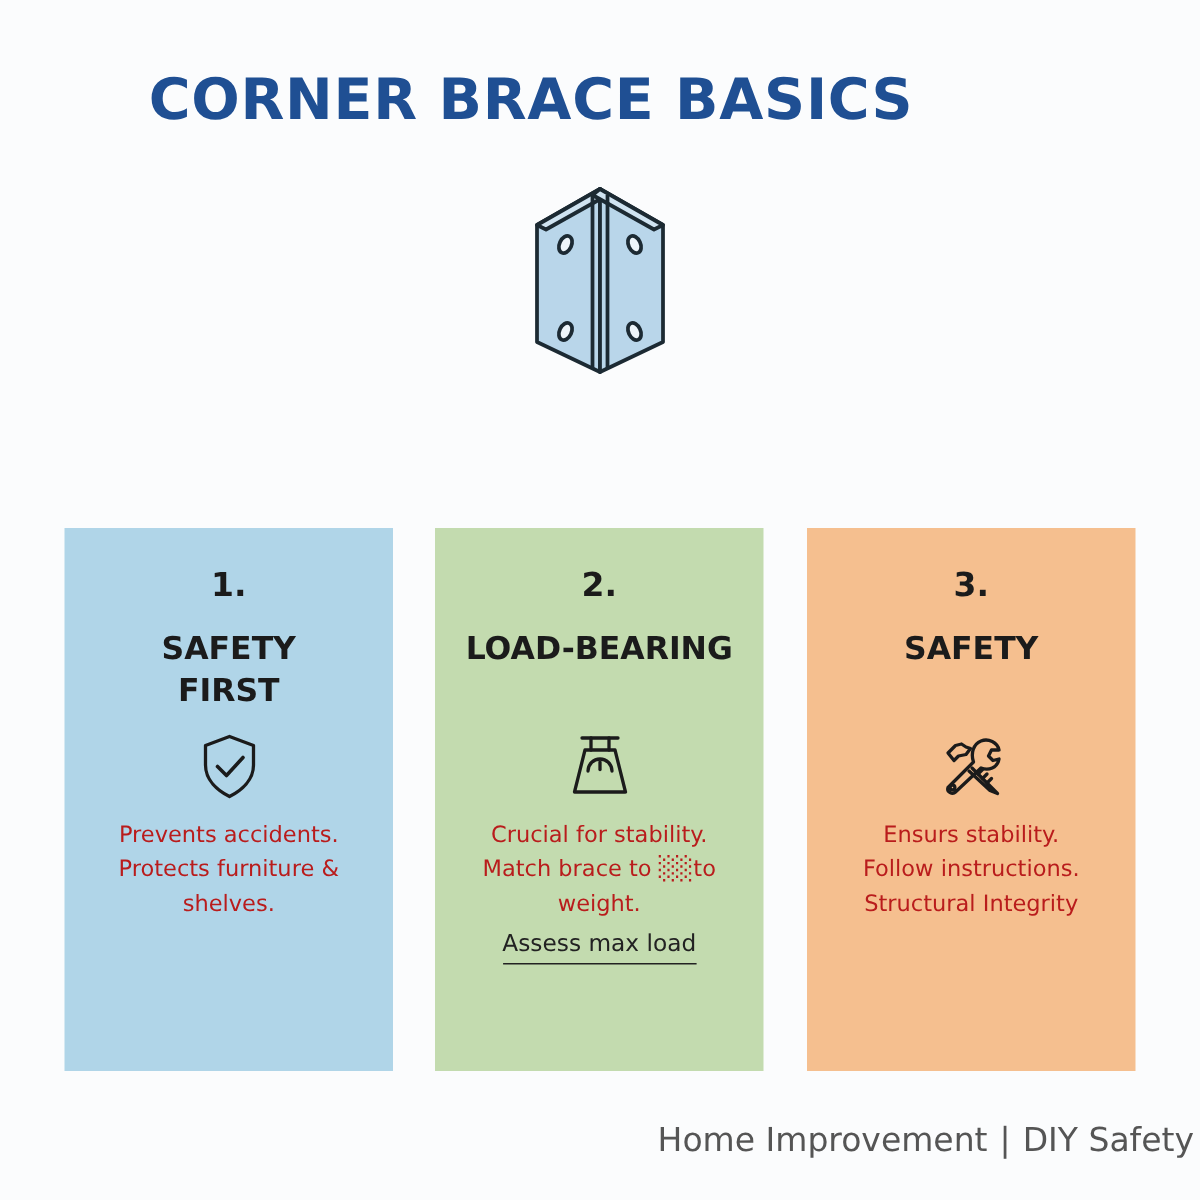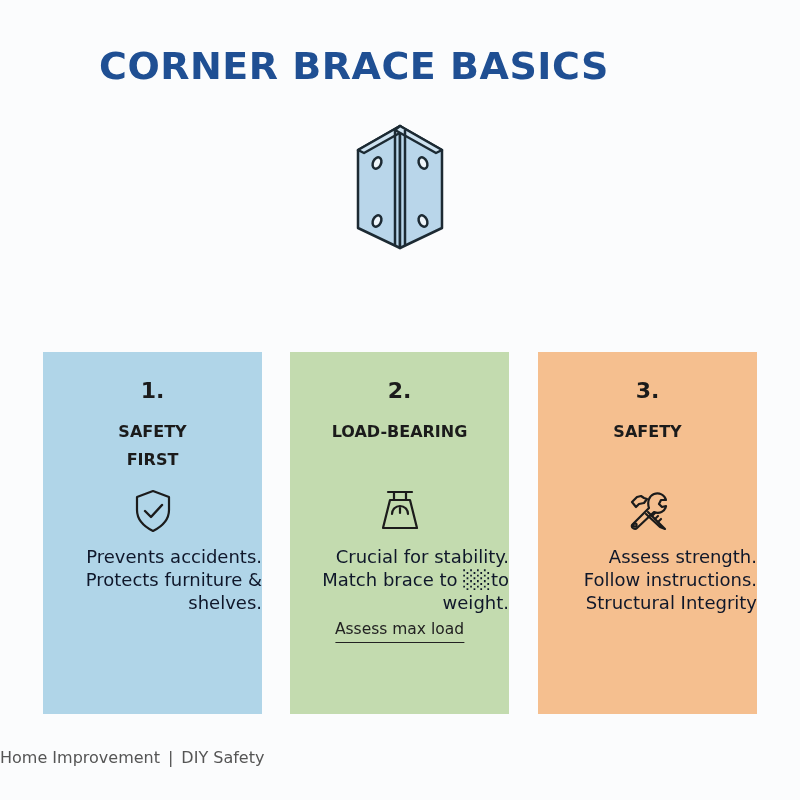--- a/index.html
+++ b/index.html
@@ -4,26 +4,26 @@
 <style>
   html, body { margin:0; padding:0; }
   body { width:800px; height:800px; background:#fbfcfd; position:relative; overflow:hidden;
          font-family:"DejaVu Sans", sans-serif; color:#1b1b1b; }
   .title { position:absolute; top:44px; left:0; width:708px; text-align:center;
            font-family:"DejaVu Sans", sans-serif; font-weight:bold; font-size:38px;
            color:#1f4f93; letter-spacing:0.5px; }
   .brace { position:absolute; left:350px; top:118px; width:100px; height:140px; }
   .card { position:absolute; top:352px; width:219px; height:362px; text-align:center; box-sizing:border-box; }
   .card .num { position:absolute; top:26px; left:0; width:100%; font-weight:bold; font-size:22px; }
-  .card .heading { position:absolute; top:66px; left:0; width:100%; font-weight:bold; font-size:16px; line-height:28px; }
+  .card .heading { position:absolute; top:66px; left:0; width:100%; font-weight:bold; font-size:21px; line-height:28px; }
   .card .icon { position:absolute; top:134px; left:50%; width:48px; height:48px; margin-left:-24px; }
-  .card .desc { position:absolute; top:193px; left:0; width:100%; font-size:18px; line-height:23px; color:#0f172a;text-align:right; }
+  .card .desc { position:absolute; top:193px; left:0; width:100%; font-size:15px; line-height:23px; color:#b91c1c; }
   .card .link { position:absolute; top:268px; left:50%; transform:translateX(-50%); font-size:15.5px; color:#222;
                 padding-bottom:4px; border-bottom:1.5px solid #222; white-space:nowrap; cursor:pointer; }
-  .footer { position:absolute; top:748px; left:0; width:796px; text-align:left; font-size:16px; color:#555; }
+  .footer { position:absolute; top:748px; left:0; width:796px; text-align:right; font-size:22px; color:#555; }
   .footer .sep { margin:0 8px; }
 </style>
 </head>
 <body>
 
 <div class="title">CORNER BRACE BASICS</div>
 
 <svg class="brace" viewBox="0 0 100 140">
   <g stroke="#1c2a33" stroke-width="2.5" stroke-linejoin="round" fill="#b9d6ea">
     <polygon points="50,8 50,130 8,110 8,32"></polygon>
@@ -91,21 +91,21 @@
       <path d="M30 8 C35 6 41 9 42 14 L37 14 L35 18 L38 21 L42 20 C41 26 35 28 30 26 L13 42 C11 44 7 42 8 39 L25 22 C23 16 25 10 30 8 Z"></path>
       <circle cx="11" cy="39" r="1.6"></circle>
       <path d="M8 16 L13 11 L17 10 L20 12 L23 13 L20 17 L15 18 L12 21 Z"></path>
       <path d="M24 26 L38 40 L41 43 L36 41 L22 28"></path>
       <line x1="28" y1="30" x2="31" y2="27"></line>
       <line x1="31" y1="33" x2="34" y2="30"></line>
       <line x1="34" y1="36" x2="37" y2="33"></line>
     </g>
   </svg>
   <div class="desc">
-    <div>Assess strength.</div>
+    <div>Ensurs stability.</div>
     <div>Follow instructions.</div>
     <div>Structural Integrity</div>
   </div>
 </div>
 
 <div class="footer">
   <span>Home Improvement</span><span class="sep">|</span><span>DIY Safety</span>
 </div>
 
 </body></html>

